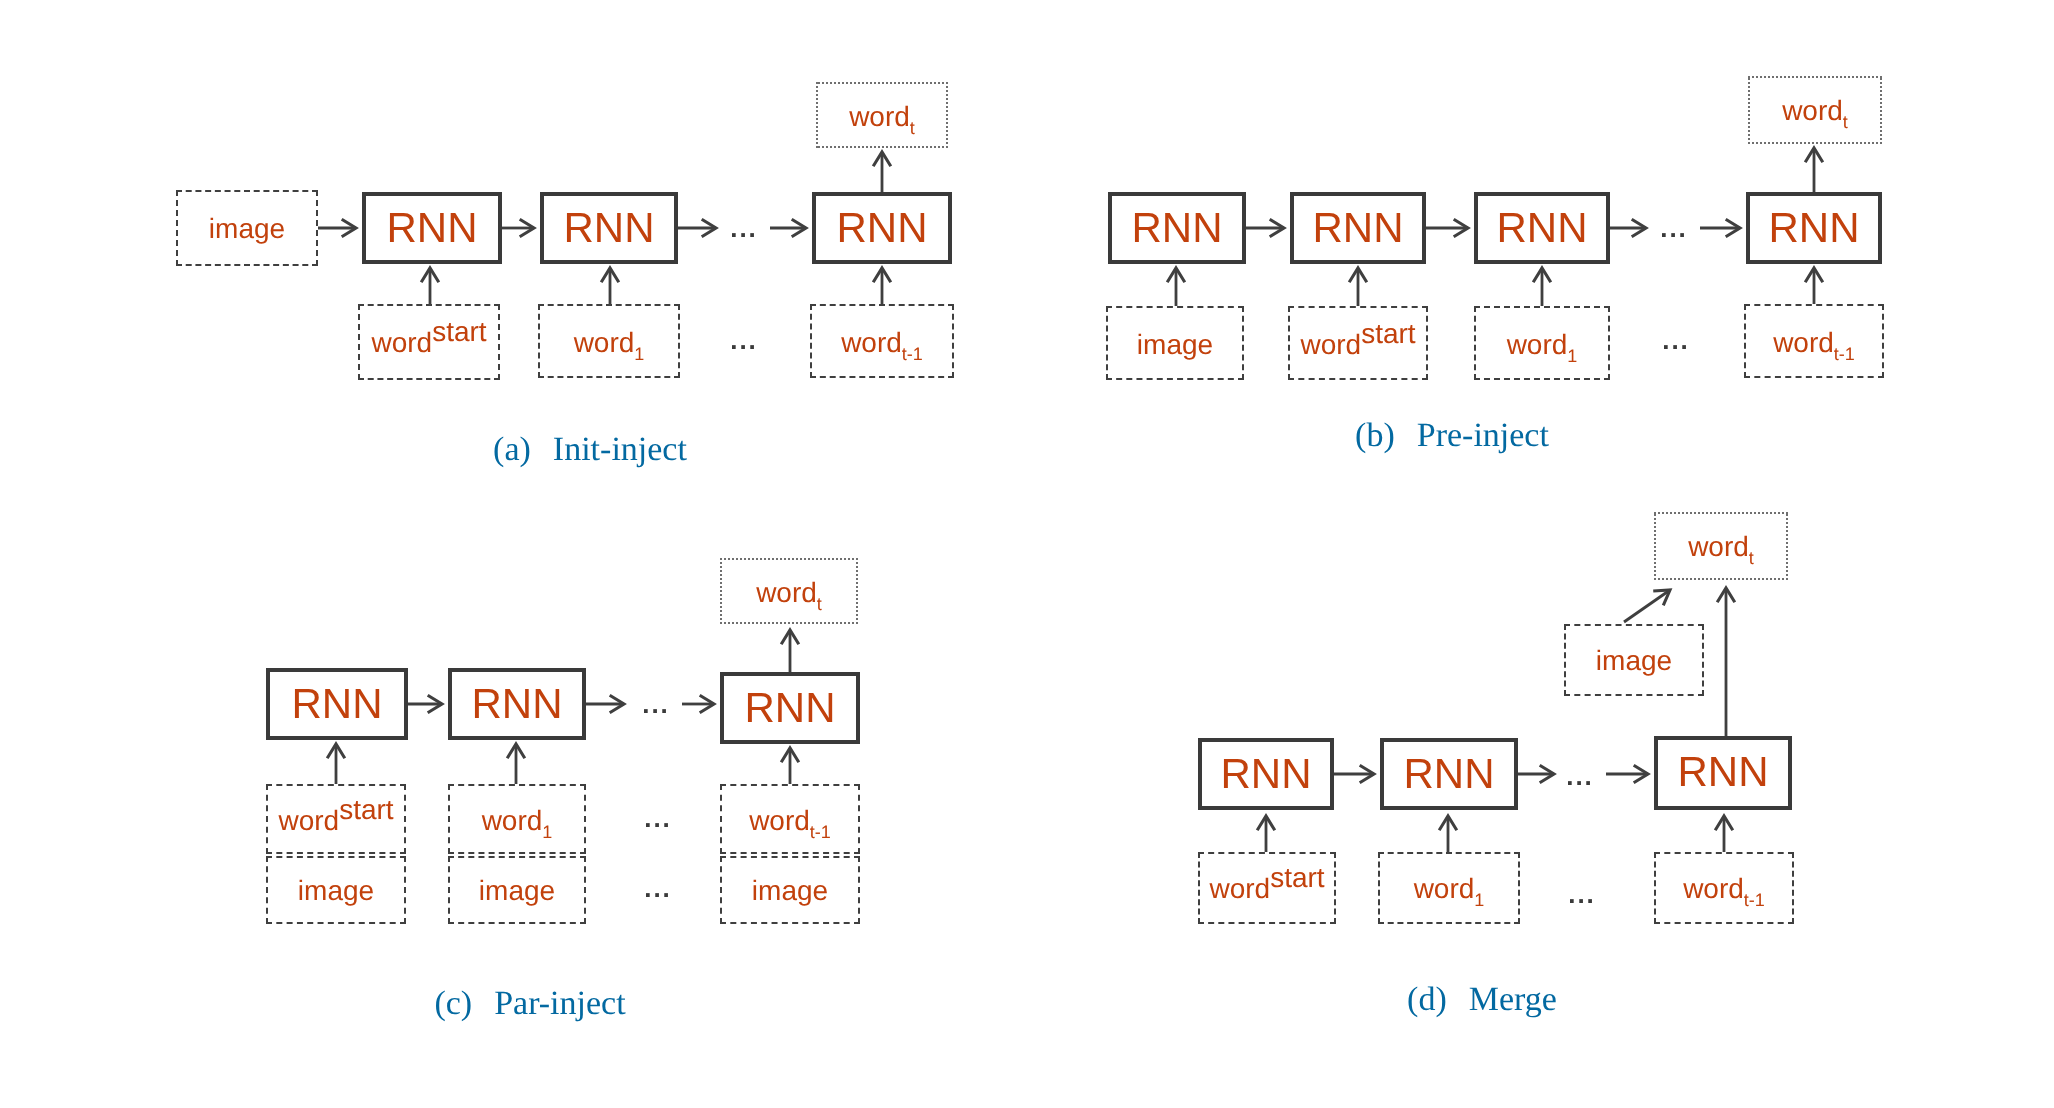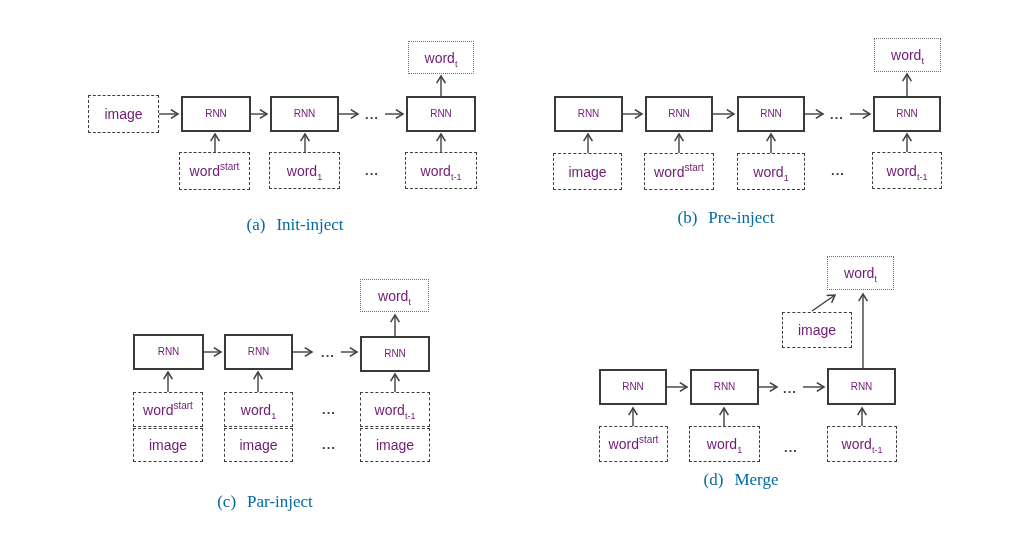--- a/index.html
+++ b/index.html
@@ -9,23 +9,23 @@
   }
   #arrow-layer { position:absolute; left:0; top:0; width:1027px; height:554px; }
   .ln { stroke:#3f3f3f; stroke-width:1.4; }
   .box {
     position:absolute; box-sizing:border-box; background:#ffffff;
     display:flex; align-items:center; justify-content:center;
   }
   .solid  { border:2px solid #3a3a3a; }
   .dashed { border:1.5px dashed #3f3f3f;justify-content:center; }
   .dotted { border:1.3px dotted #6f6f6f; }
-  .lbl { font-size:14px; color:#701a75; white-space:nowrap; line-height:1; }
-  .rnn .lbl { font-size:10px; }
-  .lbl sup { font-size:10px; line-height:0; }
+  .lbl { font-size:14px; color:#c2410c; white-space:nowrap; line-height:1; }
+  .rnn .lbl { font-size:21px; }
+  .lbl sup { font-size:14px; line-height:0; }
   .lbl sub { font-size:9px;  line-height:0; }
   .dots {
     position:absolute; transform:translate(-50%,-50%);
     font-size:13px; font-weight:800; letter-spacing:1px; color:#3a3a3a; line-height:1;
   }
   .caption {
     position:absolute; transform:translateX(-50%);
     font-family:"Liberation Serif", serif; font-size:17px; color:#0369a1; white-space:nowrap;
   }
   .cap-title { margin-left:11px; }
@@ -205,18 +205,18 @@
       <span class="lbl"><span>word</span><sup>start</sup></span>
     </div>
     <div class="box dashed" style="left:689px;top:426px;width:71px;height:36px">
       <span class="lbl"><span>word</span><sub>1</sub></span>
     </div>
     <div class="box dashed" style="left:827px;top:426px;width:70px;height:36px">
       <span class="lbl"><span>word</span><sub>t-1</sub></span>
     </div>
     <div class="dots" style="left:790px;top:388px">...</div>
     <div class="dots" style="left:791px;top:447px">...</div>
-    <div class="caption" style="left:741px;top:470px">
+    <div class="caption" style="left:741px;top:490px">
       <span>(d)</span><span class="cap-title">Merge</span>
     </div>
   </div>
 
 </div>
 
 </body></html>

